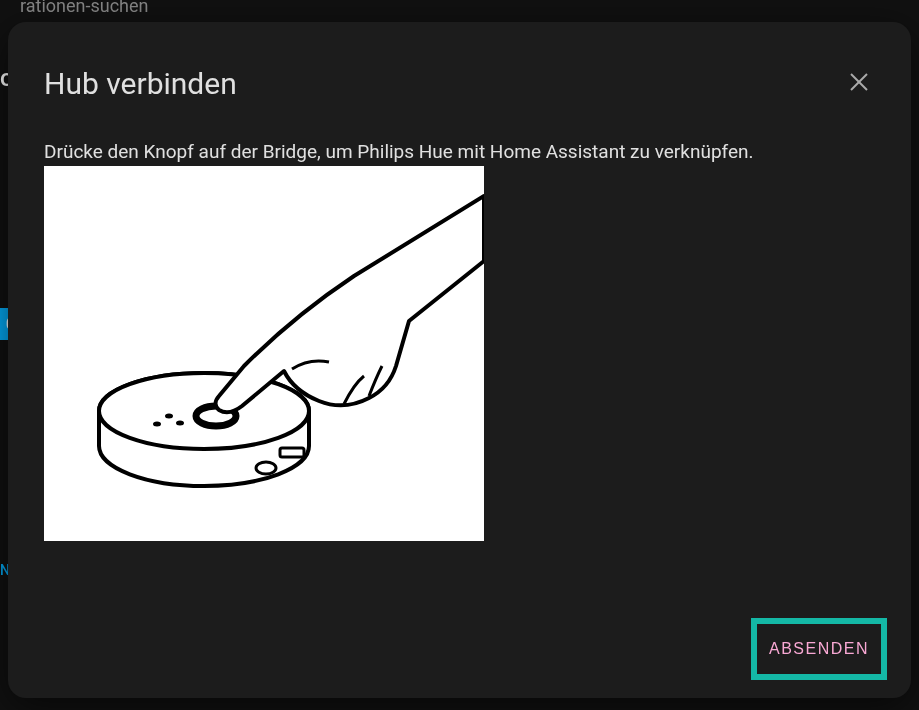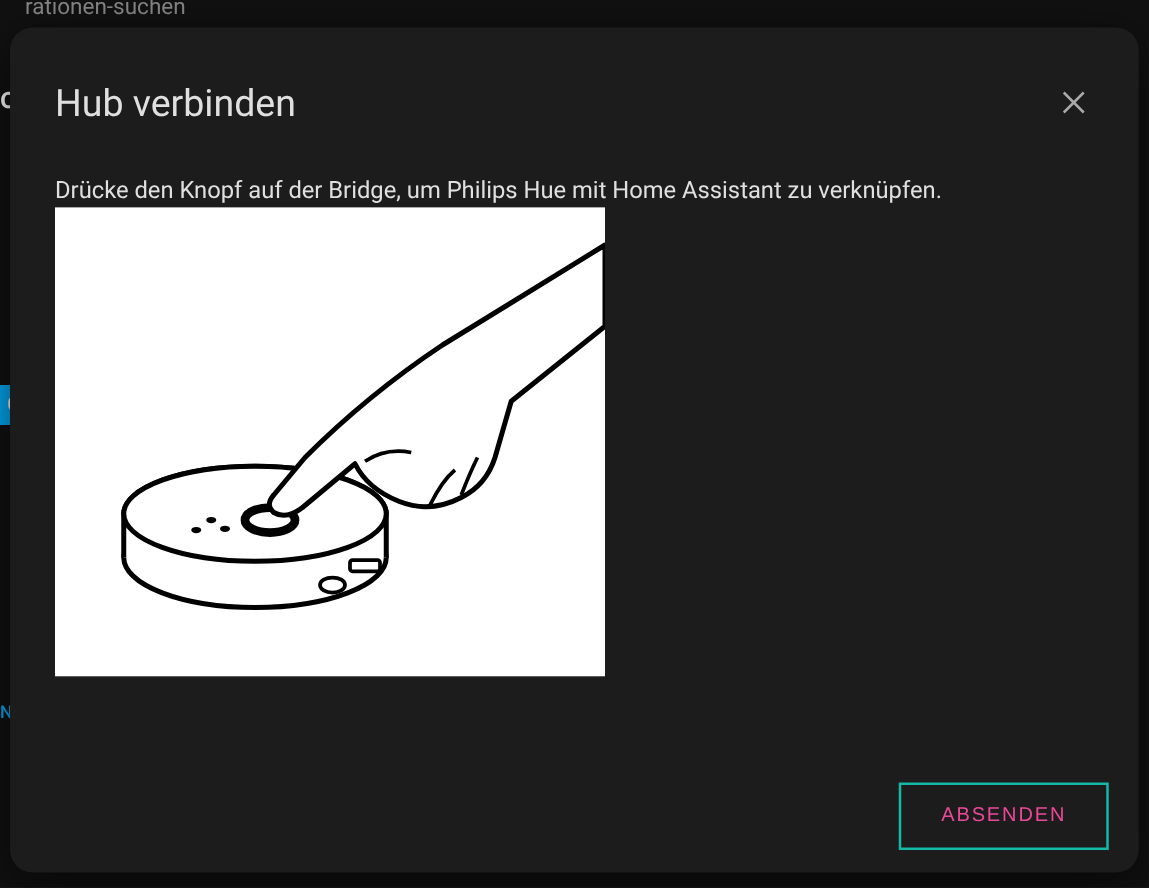--- a/index.html
+++ b/index.html
@@ -102,26 +102,26 @@
       width: 100%;
       height: 100%;
     }
     .dialog-footer {
       position: absolute;
       bottom: 18px;
       right: 24px;
     }
     .submit-button {
       background: transparent;
-      border: 2px solid #14b8a6;
-      color: #ec4899;
+      border: 6px solid #14b8a6;
+      color: #f9a8d4;
       font-size: 16px;
       font-weight: 500;
       letter-spacing: 1.5px;
-      padding: 16px 32px;
+      padding: 16px 12px;
       cursor: pointer;
       text-transform: uppercase;
     }
   </style>
 </head>
 <body>
 
 <div class="background-text">rationen-suchen</div>
 <div class="bg-letter">o</div>
 <div class="bg-badge">0</div>

